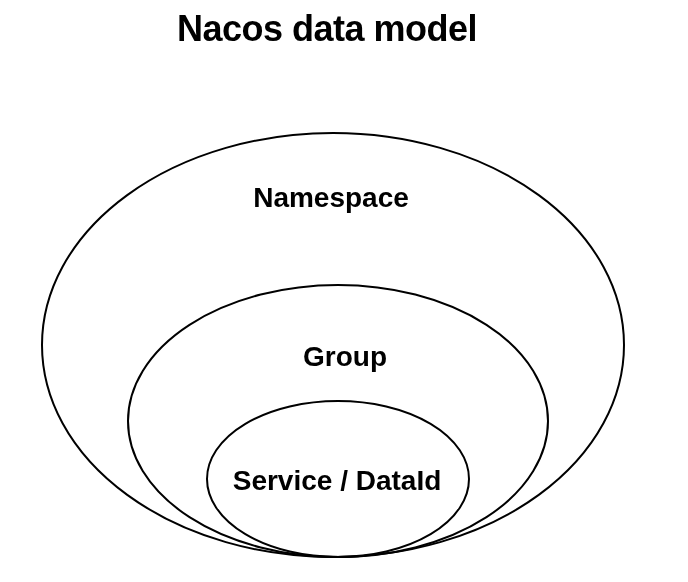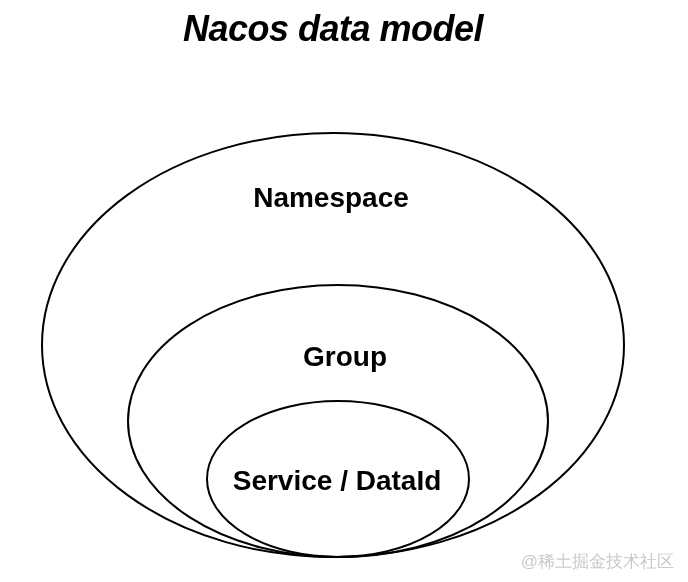--- a/index.html
+++ b/index.html
@@ -11,30 +11,29 @@
     position: relative;
     width: 688px;
     height: 582px;
     background: #ffffff;
     overflow: hidden;
     font-family: "Liberation Sans", sans-serif;
   }
   .title {
     position: absolute;
     top: 8px;
-    left: 8px;
+    left: 2px;
     width: 650px;
     margin: 0;
     text-align: center;
     font-size: 36px;
     font-weight: 700;
     letter-spacing: -0.5px;
     color: #000000;
     white-space: nowrap;
-    font-style: italic;
   }
   .diagram-svg {
     position: absolute;
     top: 0;
     left: 0;
     width: 688px;
     height: 582px;
   }
   .diagram-svg ellipse {
     fill: none;
@@ -73,15 +72,14 @@
 
     <ellipse cx="338" cy="479" rx="131" ry="78"></ellipse>
 
     <text x="331" y="207">Namespace</text>
 
     <text x="345" y="366">Group</text>
 
     <text x="337" y="490">Service / DataId</text>
   </svg>
 
-  <div class="watermark">@稀土掘金技术社区</div>
 
 </div>
 
 </body></html>

